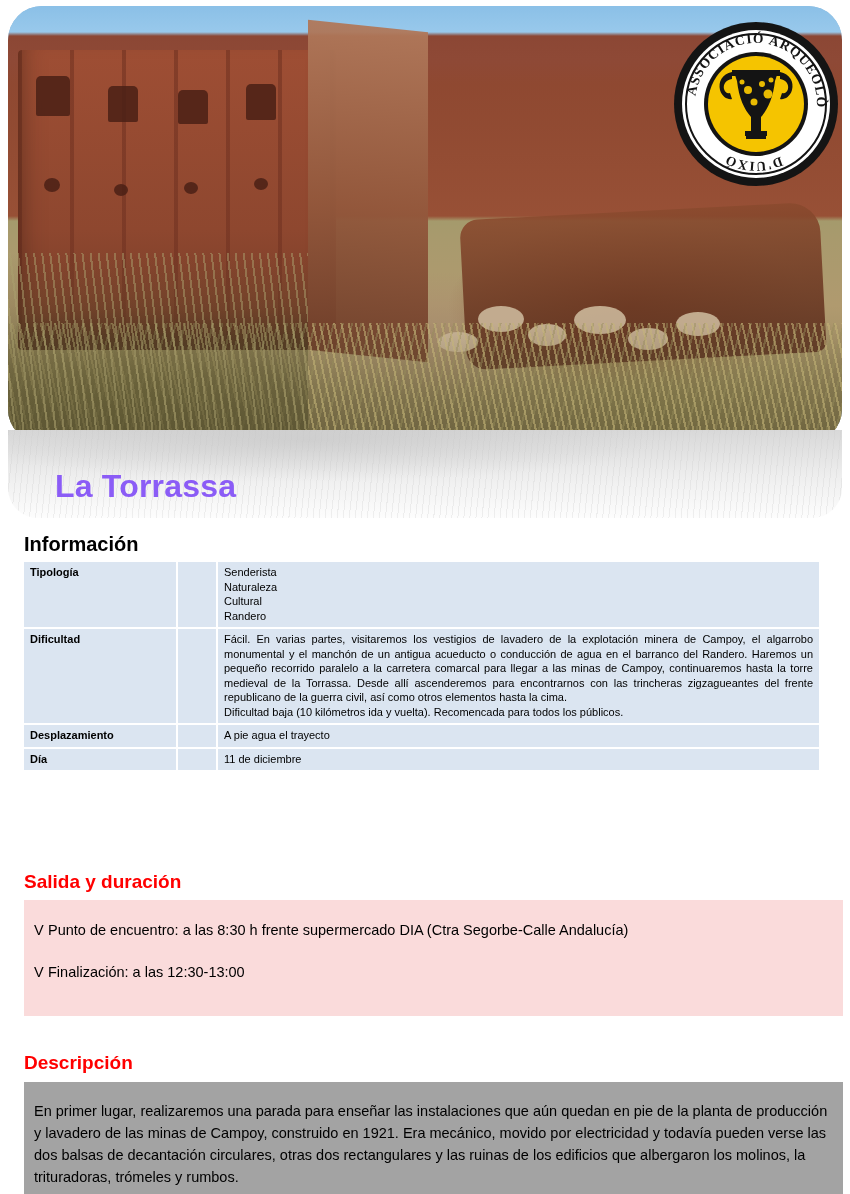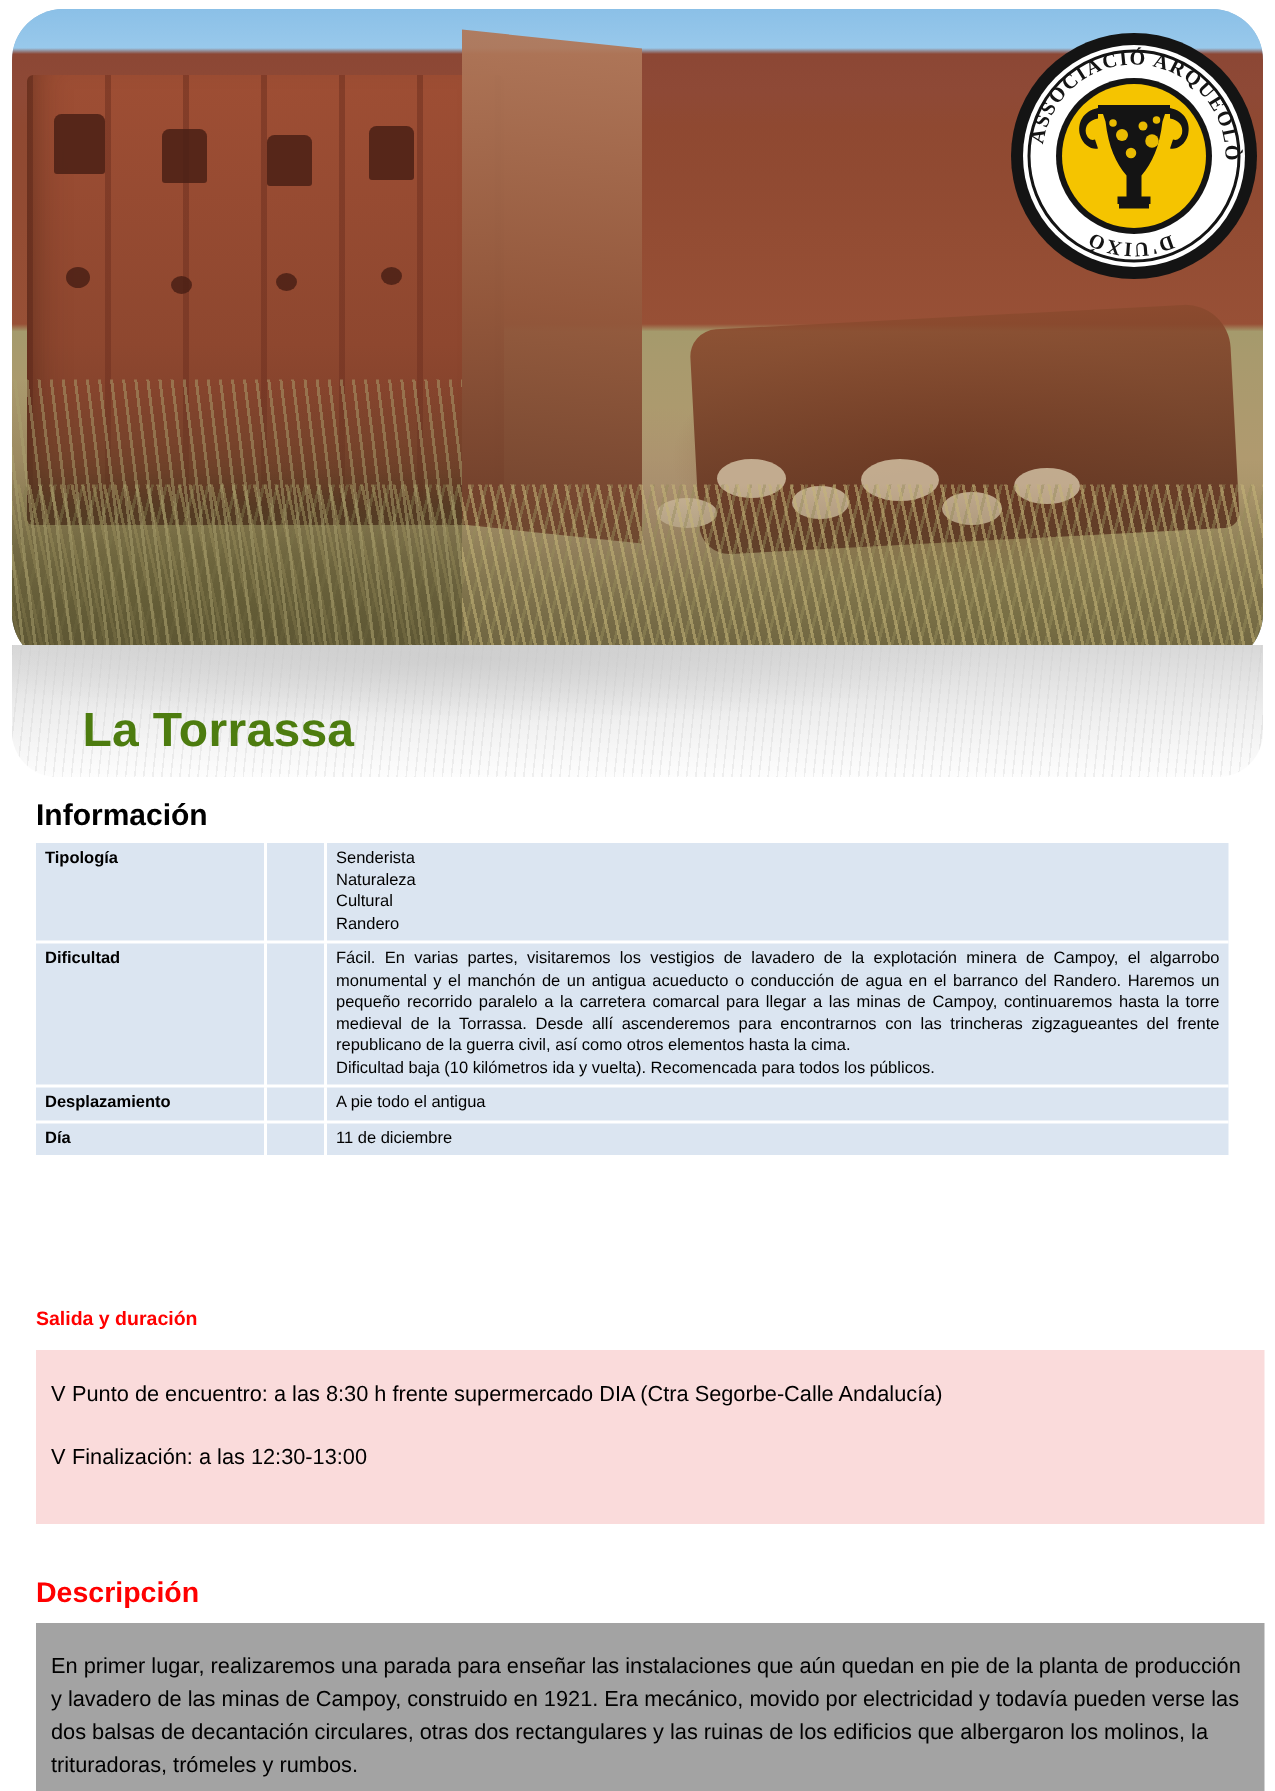--- a/index.html
+++ b/index.html
@@ -135,21 +135,21 @@
       radial-gradient(ellipse 500px 60px at 300px 10px, rgba(190,190,190,.45), rgba(255,255,255,0) 70%),
       repeating-linear-gradient(96deg, rgba(205,205,205,.30) 0 1px, rgba(255,255,255,0) 1px 6px),
       linear-gradient(to bottom, #d8d8d8, #efefef 55%, #fdfdfd);
   }
   .page-title {
     position: absolute;
     left: 55px;
     top: 468px;
     font-size: 32px;
     font-weight: bold;
-    color: #4d7c0f;
+    color: #8b5cf6;
     letter-spacing: .2px;
   }
 
   
   .h-info {
     position: absolute;
     left: 24px;
     top: 533px;
     font-size: 20px;
     font-weight: bold;
@@ -182,21 +182,21 @@
     padding-left: 8px;
   }
   td.spacer { width: 26px; padding: 0; }
   .multi span { display: block; }
   .just { text-align: justify; }
 
   .h-salida {
     position: absolute;
     left: 24px;
     top: 871px;
-    font-size: 13px;
+    font-size: 19px;
     font-weight: bold;
     color: #ff0000;
   }
   .box-salida {
     position: absolute;
     left: 24px;
     top: 900px;
     width: 819px;
     height: 116px;
     background: #fadbdb;
@@ -325,21 +325,21 @@
       <td class="label">Dificultad</td>
       <td class="spacer"></td>
       <td class="last">
         <div class="just">Fácil. En varias partes, visitaremos los vestigios de  lavadero de la explotación minera de Campoy, el algarrobo monumental y el manchón de un antigua acueducto o conducción de agua en el barranco del Randero. Haremos un pequeño recorrido paralelo a la carretera comarcal para llegar a las minas de Campoy, continuaremos hasta la torre medieval de la Torrassa. Desde allí ascenderemos para encontrarnos con las trincheras zigzagueantes del frente republicano de la guerra civil, así como otros elementos hasta la cima.</div>
         <div>Dificultad baja (10 kilómetros ida y vuelta). Recomencada para todos los públicos.</div>
       </td>
     </tr>
     <tr>
       <td class="label">Desplazamiento</td>
       <td class="spacer"></td>
-      <td class="last">A pie todo el antigua</td>
+      <td class="last">A pie agua el trayecto</td>
     </tr>
     <tr>
       <td class="label" style="border-bottom:none">Día</td>
       <td class="spacer" style="border-bottom:none"></td>
       <td class="last" style="border-bottom:none">11 de diciembre</td>
     </tr>
   </tbody>
 </table>
 
 <div class="h-salida">Salida y duración</div>

